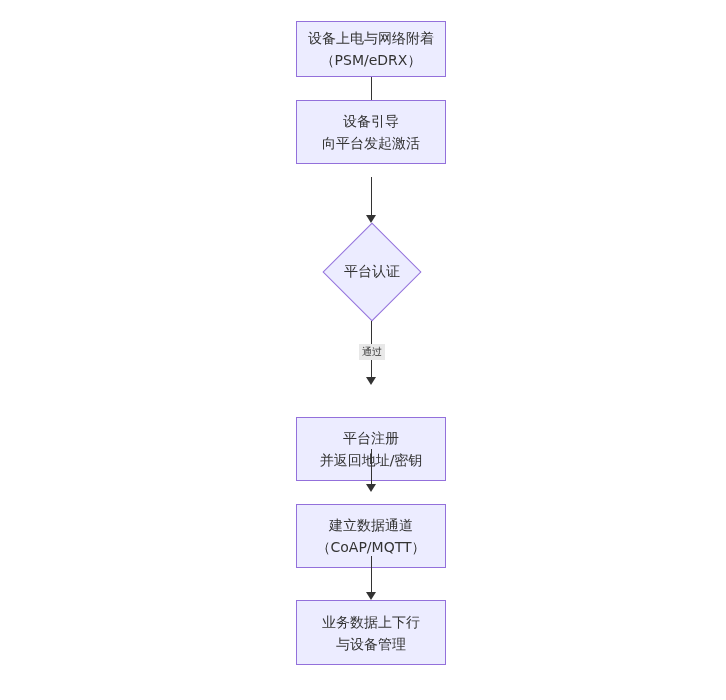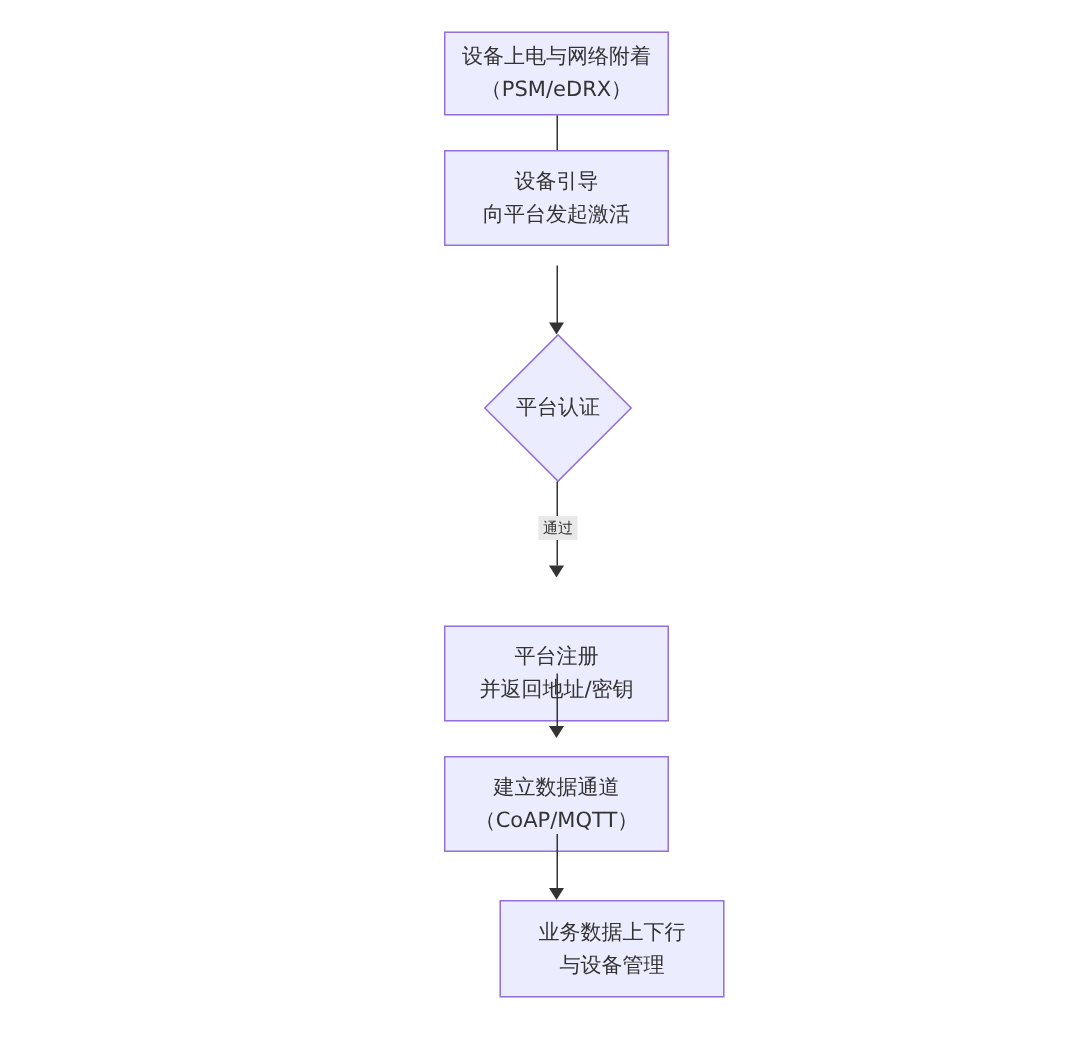--- a/index.html
+++ b/index.html
@@ -121,18 +121,18 @@
   <div class="arrow-head" style="top:484px;"></div>
 
   <div class="node" style="top:504px;height:64px;">
     <div class="line">建立数据通道</div>
     <div class="line">（CoAP/MQTT）</div>
   </div>
 
   <div class="edge-line" style="top:556px;height:36px;"></div>
   <div class="arrow-head" style="top:592px;"></div>
 
-  <div class="node" style="top:600px;height:65px;margin-left:37px;">
+  <div class="node" style="top:600px;height:65px;">
     <div class="line">业务数据上下行</div>
     <div class="line">与设备管理</div>
   </div>
 
 </div>
 
 </body></html>

